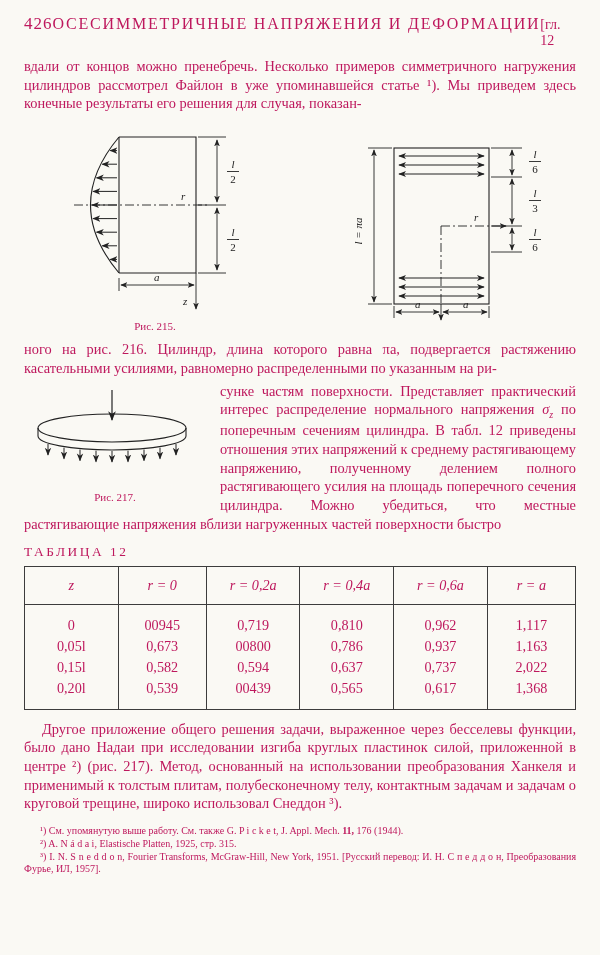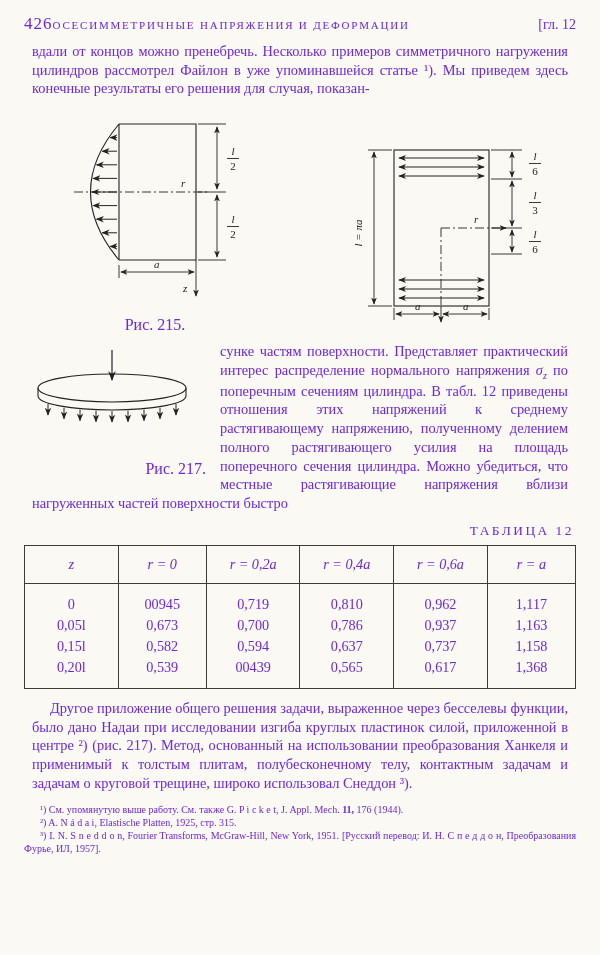--- a/index.html
+++ b/index.html
@@ -1,42 +1,42 @@
 <!DOCTYPE html>
 <html><head>
 <meta charset="utf-8">
 <style>
   html,body{margin:0;padding:0;background:#e9e7e1;}
   .page{
     width:600px;height:955px;box-sizing:border-box;
     padding:14px 24px 4px 24px;
-    background:#faf9f4;color:#6d28d9;
+    background:#faf9f4;color:#be185d;
     font-family:"Liberation Serif", serif;
     overflow:hidden;position:relative;
   }
   
   .header{display:flex;align-items:baseline;margin-bottom:8px;}
   .page-num{font-size:17px;letter-spacing:1px;}
-  .running-head{flex:1;text-align:left;font-size:11px;letter-spacing:1.8px;white-space:nowrap;}
+  .running-head{flex:1;text-align:left;font-size:16px;letter-spacing:1.8px;white-space:nowrap;}
   .chapter-ref{font-size:14px;}
   
-  .body-text{font-size:14.4px;line-height:1.3;text-align:justify;margin:8px;}
+  .body-text{font-size:14.4px;line-height:1.3;text-align:justify;margin:0;}
   .indent{text-indent:18px;}
   sub{font-size:10px;font-style:italic;}
   
   .figures-row{display:flex;justify-content:space-between;align-items:flex-end;margin:6px 0 8px;}
   .figure{text-align:center;}
-  .figcaption{font-size:16px;margin-top:14px;}
+  .figcaption{font-size:11px;margin-top:5px;}
   svg{display:block;}
   svg text{font-family:"Liberation Serif", serif;font-size:11px;font-style:italic;fill:#1c1c1c;}
   svg text.up{font-style:normal;}
-  .fig217-figure{float:left;margin:4px 14px 2px 0;text-align:right;}
+  .fig217-figure{float:left;margin:4px 14px 2px 0;text-align:center;}
   .wrap-block{margin-top:4px;}
   
-  .table-title{clear:both;text-align:right;font-size:13.4px;letter-spacing:2.5px;margin:10px 2px 6px 0;}
+  .table-title{clear:both;text-align:left;font-size:13.4px;letter-spacing:2.5px;margin:10px 2px 6px 0;}
   table.data{width:100%;border-collapse:collapse;border:1.4px solid #3c3c3c;font-size:14.2px;}
   table.data th{font-style:italic;font-weight:normal;padding:10px 4px;border-bottom:1.4px solid #3c3c3c;border-left:1.4px solid #3c3c3c;text-align:center;}
   table.data th:first-child{border-left:none;}
   table.data td{text-align:center;padding:2px 4px;border-left:1.4px solid #3c3c3c;}
   table.data td:first-child{border-left:none;}
   table.data tr.first-row td{padding-top:12px;}
   table.data tr.last-row td{padding-bottom:12px;}
   
   .footnotes{margin-top:12px;font-size:10px;line-height:1.28;}
   .footnotes p{margin:0;text-indent:16px;text-align:justify;}
@@ -154,20 +154,21 @@
           <text x="211" y="100" text-anchor="middle">l</text>
           <text x="211" y="115" text-anchor="middle" class="up">6</text>
           <text x="150" y="85">r</text>
           <text x="91" y="172">a</text>
           <text x="139" y="172">a</text>
         </g>
       </svg>
     </div>
   </div>
 
+  <p class="body-text">ного на рис. 216. Цилиндр, длина которого равна πa, подвергается растяжению касательными усилиями, равномерно распределенными по указанным на ри-</p>
 
   <div class="wrap-block">
     <div class="fig217-figure">
       <svg width="182" height="100" viewBox="0 0 182 100">
         <defs>
           <marker id="m217" viewBox="0 0 10 10" refX="9" refY="5" markerWidth="8" markerHeight="8" orient="auto-start-reverse">
             <path d="M0,1 L10,5 L0,9 L2.8,5 Z" fill="#222"></path>
           </marker>
         </defs>
         <g stroke="#222" stroke-width="1.1" fill="none">
@@ -212,32 +213,32 @@
         <td>0</td>
         <td>00945</td>
         <td>0,719</td>
         <td>0,810</td>
         <td>0,962</td>
         <td>1,117</td>
       </tr>
       <tr>
         <td>0,05l</td>
         <td>0,673</td>
-        <td>0,700</td>
+        <td>00800</td>
         <td>0,786</td>
         <td>0,937</td>
         <td>1,163</td>
       </tr>
       <tr>
         <td>0,15l</td>
         <td>0,582</td>
         <td>0,594</td>
         <td>0,637</td>
         <td>0,737</td>
-        <td>1,158</td>
+        <td>2,022</td>
       </tr>
       <tr class="last-row">
         <td>0,20l</td>
         <td>0,539</td>
         <td>00439</td>
         <td>0,565</td>
         <td>0,617</td>
         <td>1,368</td>
       </tr>
     </tbody>

